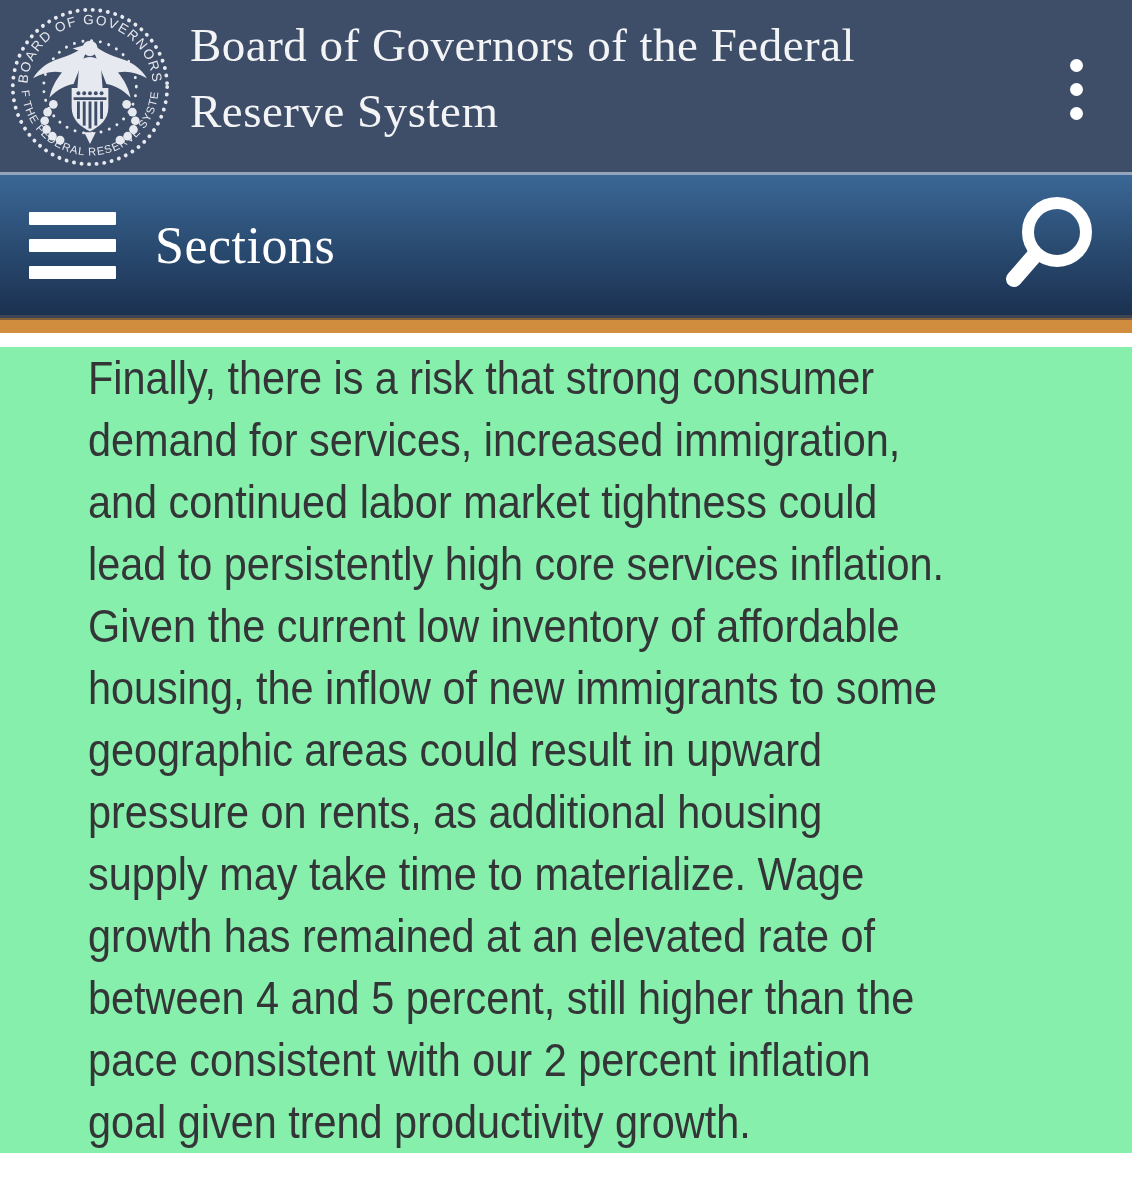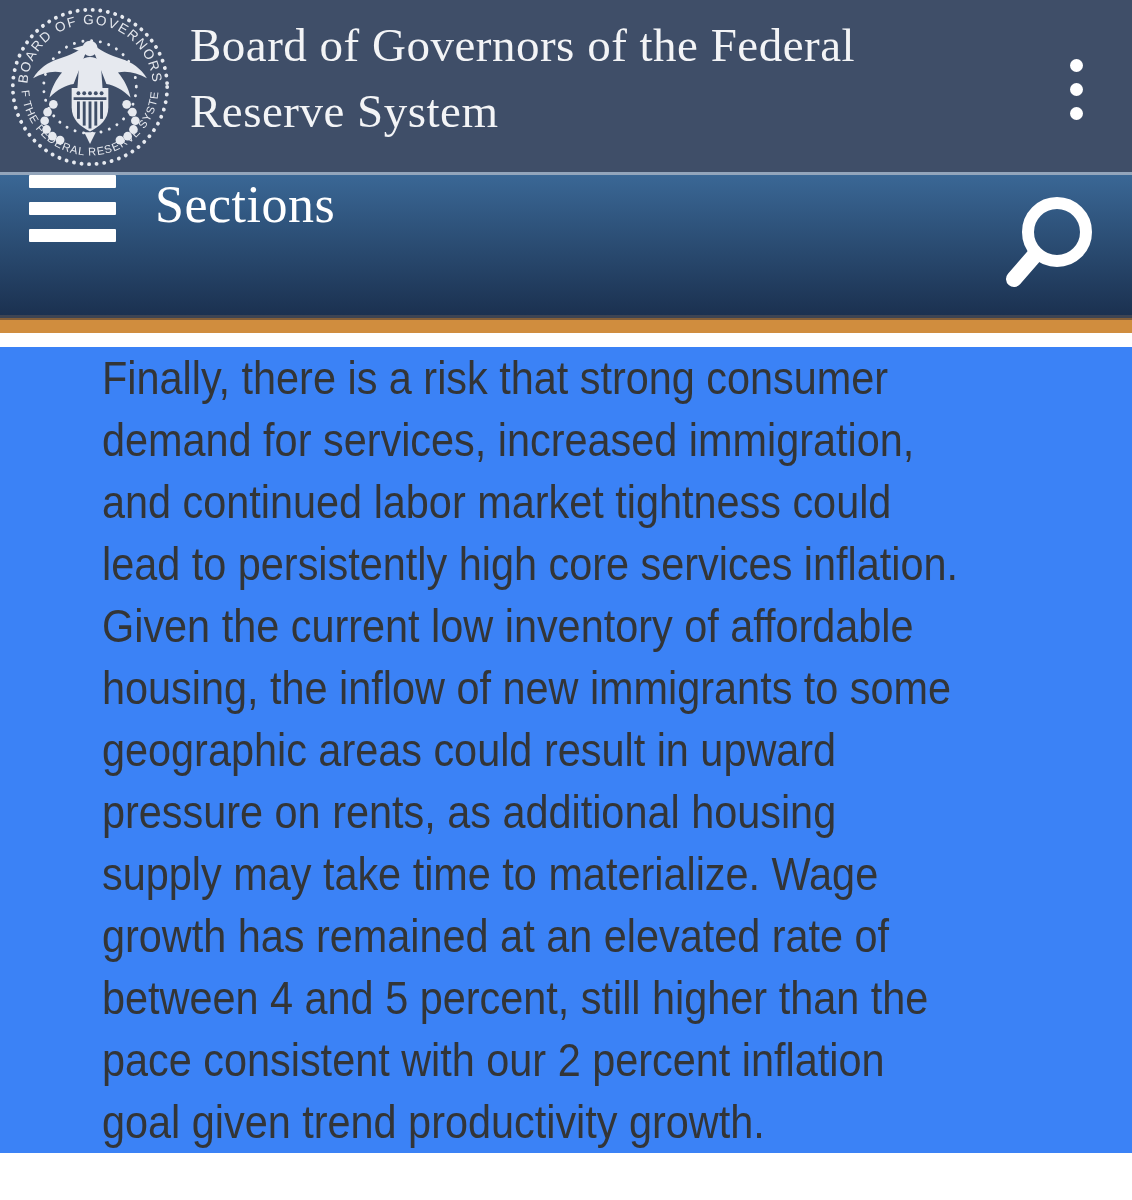--- a/index.html
+++ b/index.html
@@ -43,21 +43,21 @@
   .navbar {
     position: relative;
     height: 140px;
     background: linear-gradient(#3a6795, #1b3150);
     border-top: 3px solid #93a5bb;
     border-bottom: 3px solid #3d4453;
     display: flex;
     align-items: center;
   }
   .sections-btn {
-    display: flex; align-items: flex-start;
+    display: flex; align-items: center;
     cursor: pointer;
     height: 100%;
   }
   .hamburger {
     margin-left: 29px;
     width: 87px;
     display: flex; flex-direction: column; gap: 14px;
   }
   .hamburger .bar { height: 13px; background: #ffffff; border-radius: 1px; }
   .sections-label {
@@ -71,21 +71,21 @@
     position: absolute;
     right: 40px; top: 20px;
     width: 92px; height: 102px;
     cursor: pointer;
   }
 
   
   .accent-bar { height: 13px; background: #d08d3e; border-top: 2px solid rgba(40,40,50,0.45); box-sizing: content-box; }
 
   
-  .content { background: #3b82f6; padding-left: 14px; }
+  .content { background: #86efac; }
   .paragraph {
     margin: 14px 0 0 88px;
     width: 1160px;
     color: #333537;
     font-size: 46px;
     line-height: 62px;
     white-space: pre-line;
     transform: scaleX(0.9);
     transform-origin: 0 0;
   }

